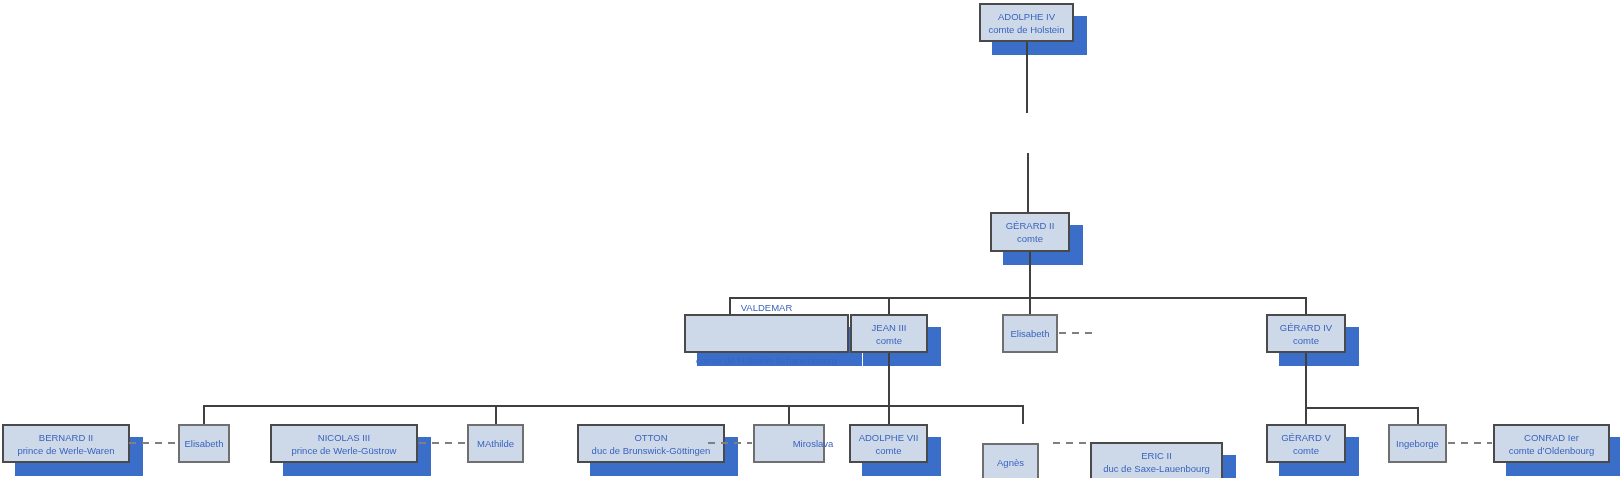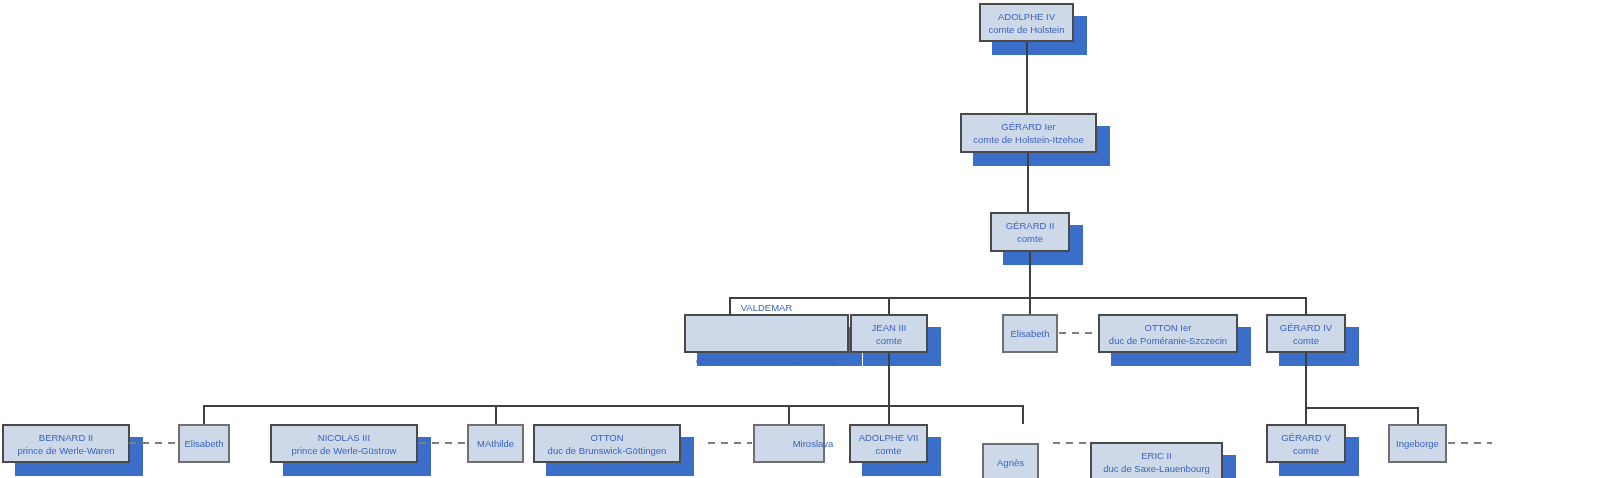--- a/index.html
+++ b/index.html
@@ -38,65 +38,57 @@
 </head>
 <body>
 
 <div id="canvas">
 
   <div class="node dk sh" style="left:979px;top:3px;width:95px;height:39px;">
     <div class="nm">ADOLPHE IV</div>
     <div class="tt">comte de Holstein</div>
   </div>
 
-  <div class="node dk sh" style="left:960px;top:113px;width:137px;height:40px;">
-    <div class="nm">GÉRARD Ier</div>
-    <div class="tt">comte de Holstein-Itzehoe</div>
-  </div>
 
   <div class="node dk sh" style="left:990px;top:212px;width:80px;height:40px;">
     <div class="nm">GÉRARD II</div>
     <div class="tt">comte</div>
   </div>
 
   <div class="node dk sh" style="left:684px;top:314px;width:165px;height:39px;gap:40px;">
     <div class="nm">VALDEMAR</div>
     <div class="tt">comte de Holstein-Schauenbourg</div>
   </div>
   <div class="node dk sh" style="left:850px;top:314px;width:78px;height:39px;">
     <div class="nm">JEAN III</div>
     <div class="tt">comte</div>
   </div>
   <div class="node lt" style="left:1002px;top:314px;width:56px;height:39px;">
     <div class="nm">Elisabeth</div>
-  </div>
-  <div class="node dk sh" style="left:1098px;top:314px;width:140px;height:39px;">
-    <div class="nm">OTTON Ier</div>
-    <div class="tt">duc de Poméranie-Szczecin</div>
   </div>
   <div class="node dk sh" style="left:1266px;top:314px;width:80px;height:39px;">
     <div class="nm">GÉRARD IV</div>
     <div class="tt">comte</div>
   </div>
 
   <div class="node dk sh" style="left:2px;top:424px;width:128px;height:39px;">
     <div class="nm">BERNARD II</div>
     <div class="tt">prince de Werle-Waren</div>
   </div>
   <div class="node lt" style="left:178px;top:424px;width:52px;height:39px;">
     <div class="nm">Elisabeth</div>
   </div>
   <div class="node dk sh" style="left:270px;top:424px;width:148px;height:39px;">
     <div class="nm">NICOLAS III</div>
     <div class="tt">prince de Werle-Güstrow</div>
   </div>
   <div class="node lt" style="left:467px;top:424px;width:57px;height:39px;">
     <div class="nm">MAthilde</div>
   </div>
-  <div class="node dk sh" style="left:533px;top:424px;width:148px;height:39px;text-align:right;">
+  <div class="node dk sh" style="left:577px;top:424px;width:148px;height:39px;text-align:right;">
     <div class="nm">OTTON</div>
     <div class="tt">duc de Brunswick-Göttingen</div>
   </div>
   <div class="node lt" style="left:753px;top:424px;width:72px;height:39px;padding-left:48px;">
     <div class="nm">Miroslava</div>
   </div>
   <div class="node dk sh" style="left:849px;top:424px;width:79px;height:39px;">
     <div class="nm">ADOLPHE VII</div>
     <div class="tt">comte</div>
   </div>
@@ -106,20 +98,24 @@
   <div class="node dk sh" style="left:1090px;top:442px;width:133px;height:39px;">
     <div class="nm">ERIC II</div>
     <div class="tt">duc de Saxe-Lauenbourg</div>
   </div>
   <div class="node dk sh" style="left:1266px;top:424px;width:80px;height:39px;">
     <div class="nm">GÉRARD V</div>
     <div class="tt">comte</div>
   </div>
   <div class="node lt" style="left:1388px;top:424px;width:59px;height:39px;">
     <div class="nm">Ingeborge</div>
+  </div>
+  <div class="node dk sh" style="left:1493px;top:424px;width:117px;height:39px;">
+    <div class="nm">CONRAD Ier</div>
+    <div class="tt">comte d’Oldenbourg</div>
   </div>
 
   <svg id="wires" viewBox="0 0 1620 478" xmlns="http://www.w3.org/2000/svg">
     <g stroke="#404040" stroke-width="2" fill="none">
       <path d="M1027,42 V113"></path>
       <path d="M1028,153 V212"></path>
       <path d="M1030,252 V314"></path>
       <path d="M730,314 V298 H1306 V314"></path>
       <path d="M889,298 V314"></path>
       <path d="M889,353 V424"></path>

